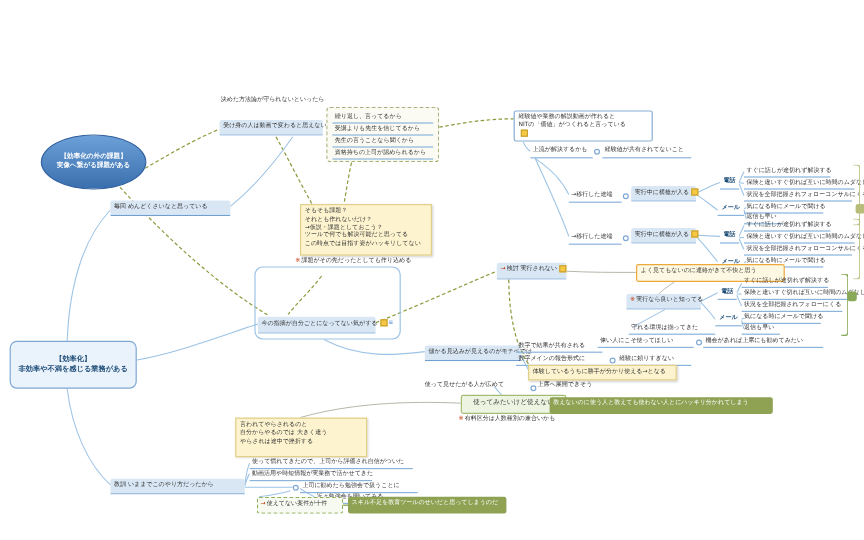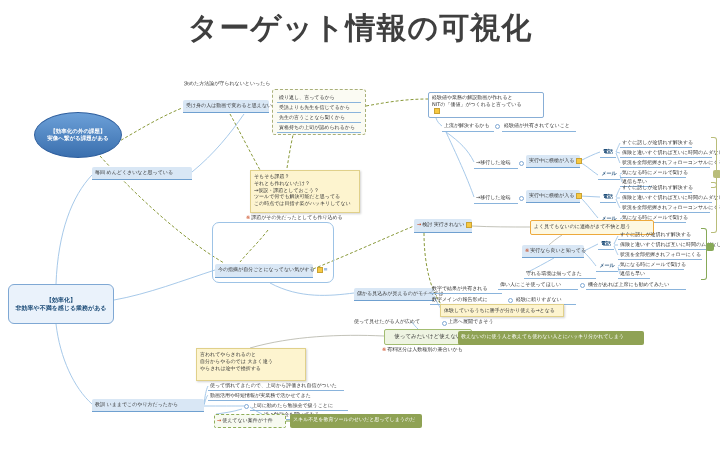--- a/index.html
+++ b/index.html
@@ -38,21 +38,20 @@
        margin-left:2px;vertical-align:middle;}
   .menu-ic{display:inline-block;color:#4a84c8;font-size:5px;margin-left:1px;vertical-align:middle;}
   .dot{position:absolute;width:3px;height:3px;border:1px solid #7fa8d4;border-radius:50%;background:#fff;}
   .bracket{position:absolute;border-style:solid;border-width:1.5px 1.5px 1.5px 0;border-radius:0 3px 3px 0;}
   .tag{position:absolute;border-radius:2px;}
 </style>
 </head>
 <body>
 
 <div id="stage">
-  <h1 id="title">ターゲット情報の可視化</h1>
   <svg id="edges" width="720" height="450">
       <path d="M100,156 C140,200 185,240 224,263" class="edge olive"></path>
       <path d="M268,230 C258,243 248,252 240,262" class="edge olive"></path>
       <path d="M108,148 C135,132 158,118 182,108" class="edge olive"></path>
       <path d="M230,114 C240,132 250,152 260,170" class="edge olive"></path>
       <path d="M313,269 C355,252 385,238 414,226" class="edge olive"></path>
       <path d="M424,233 C424,262 430,290 441,304" class="edge olive"></path>
       <path d="M287,168 C289,156 291,143 294,131" class="edge olive"></path>
       <path d="M366,106 C388,102 406,99 428,99" class="edge olive"></path>
       <path d="M56,284 C58,232 72,196 92,175" class="edge blue"></path>

